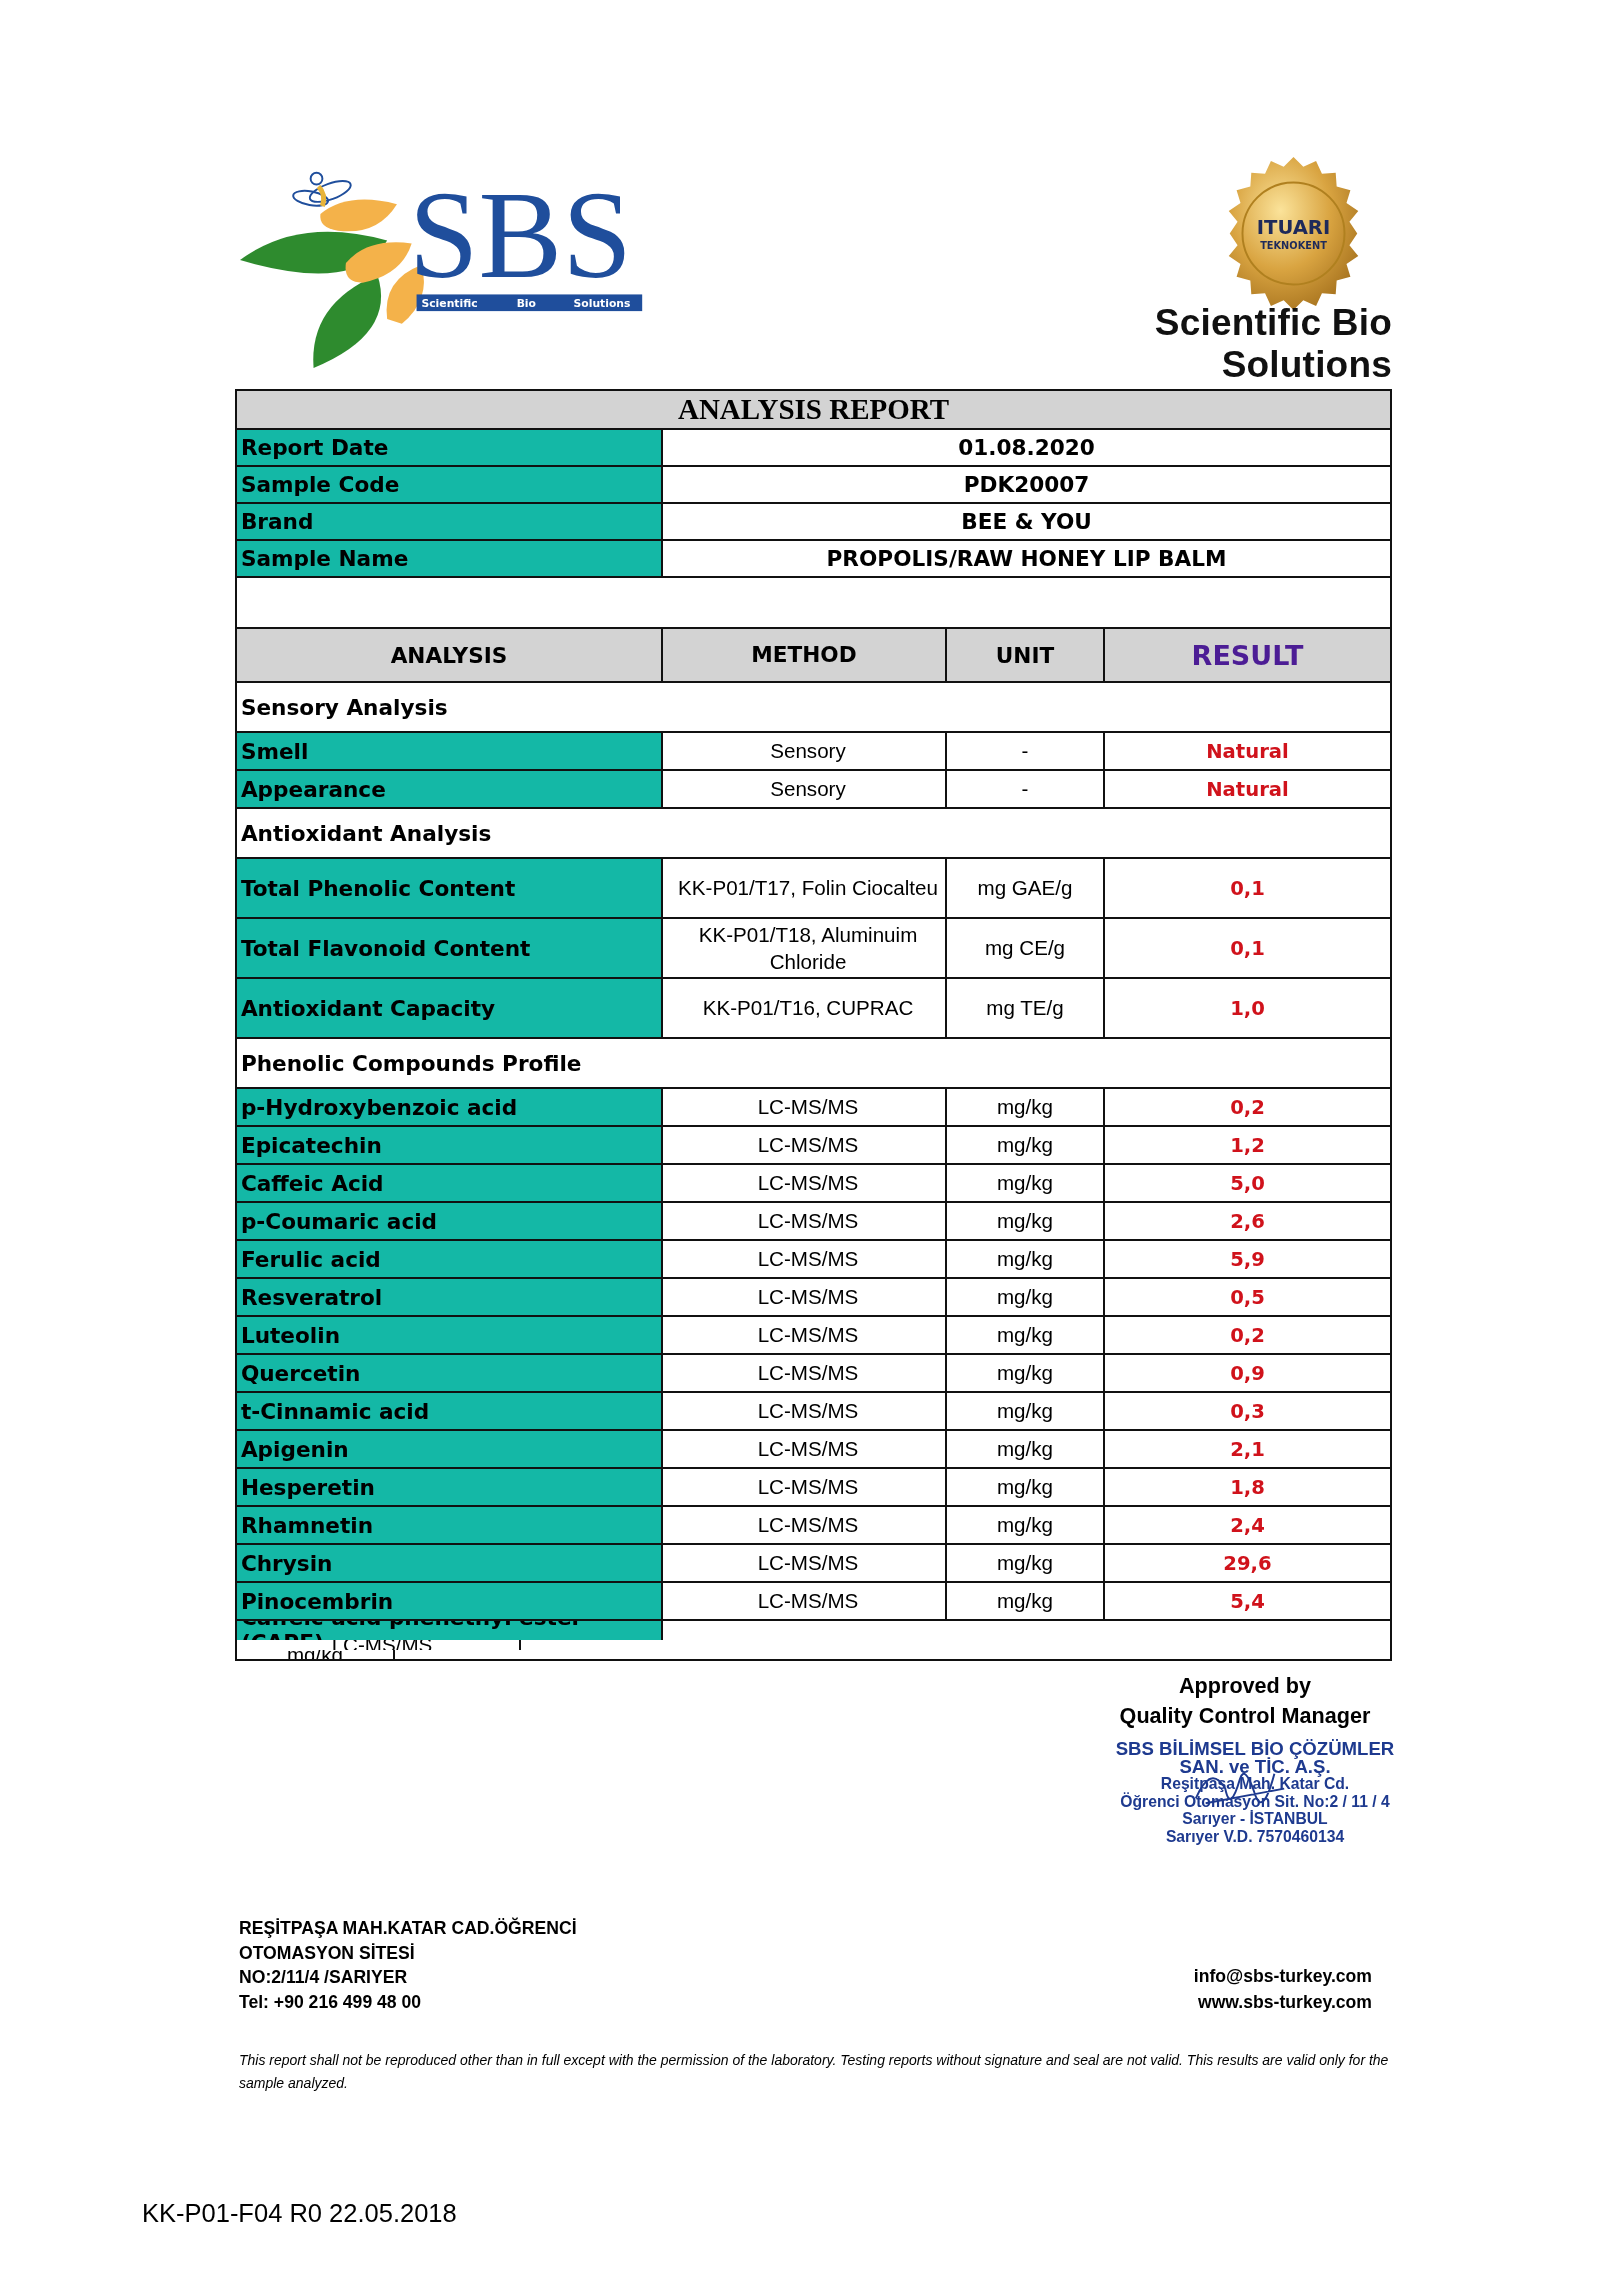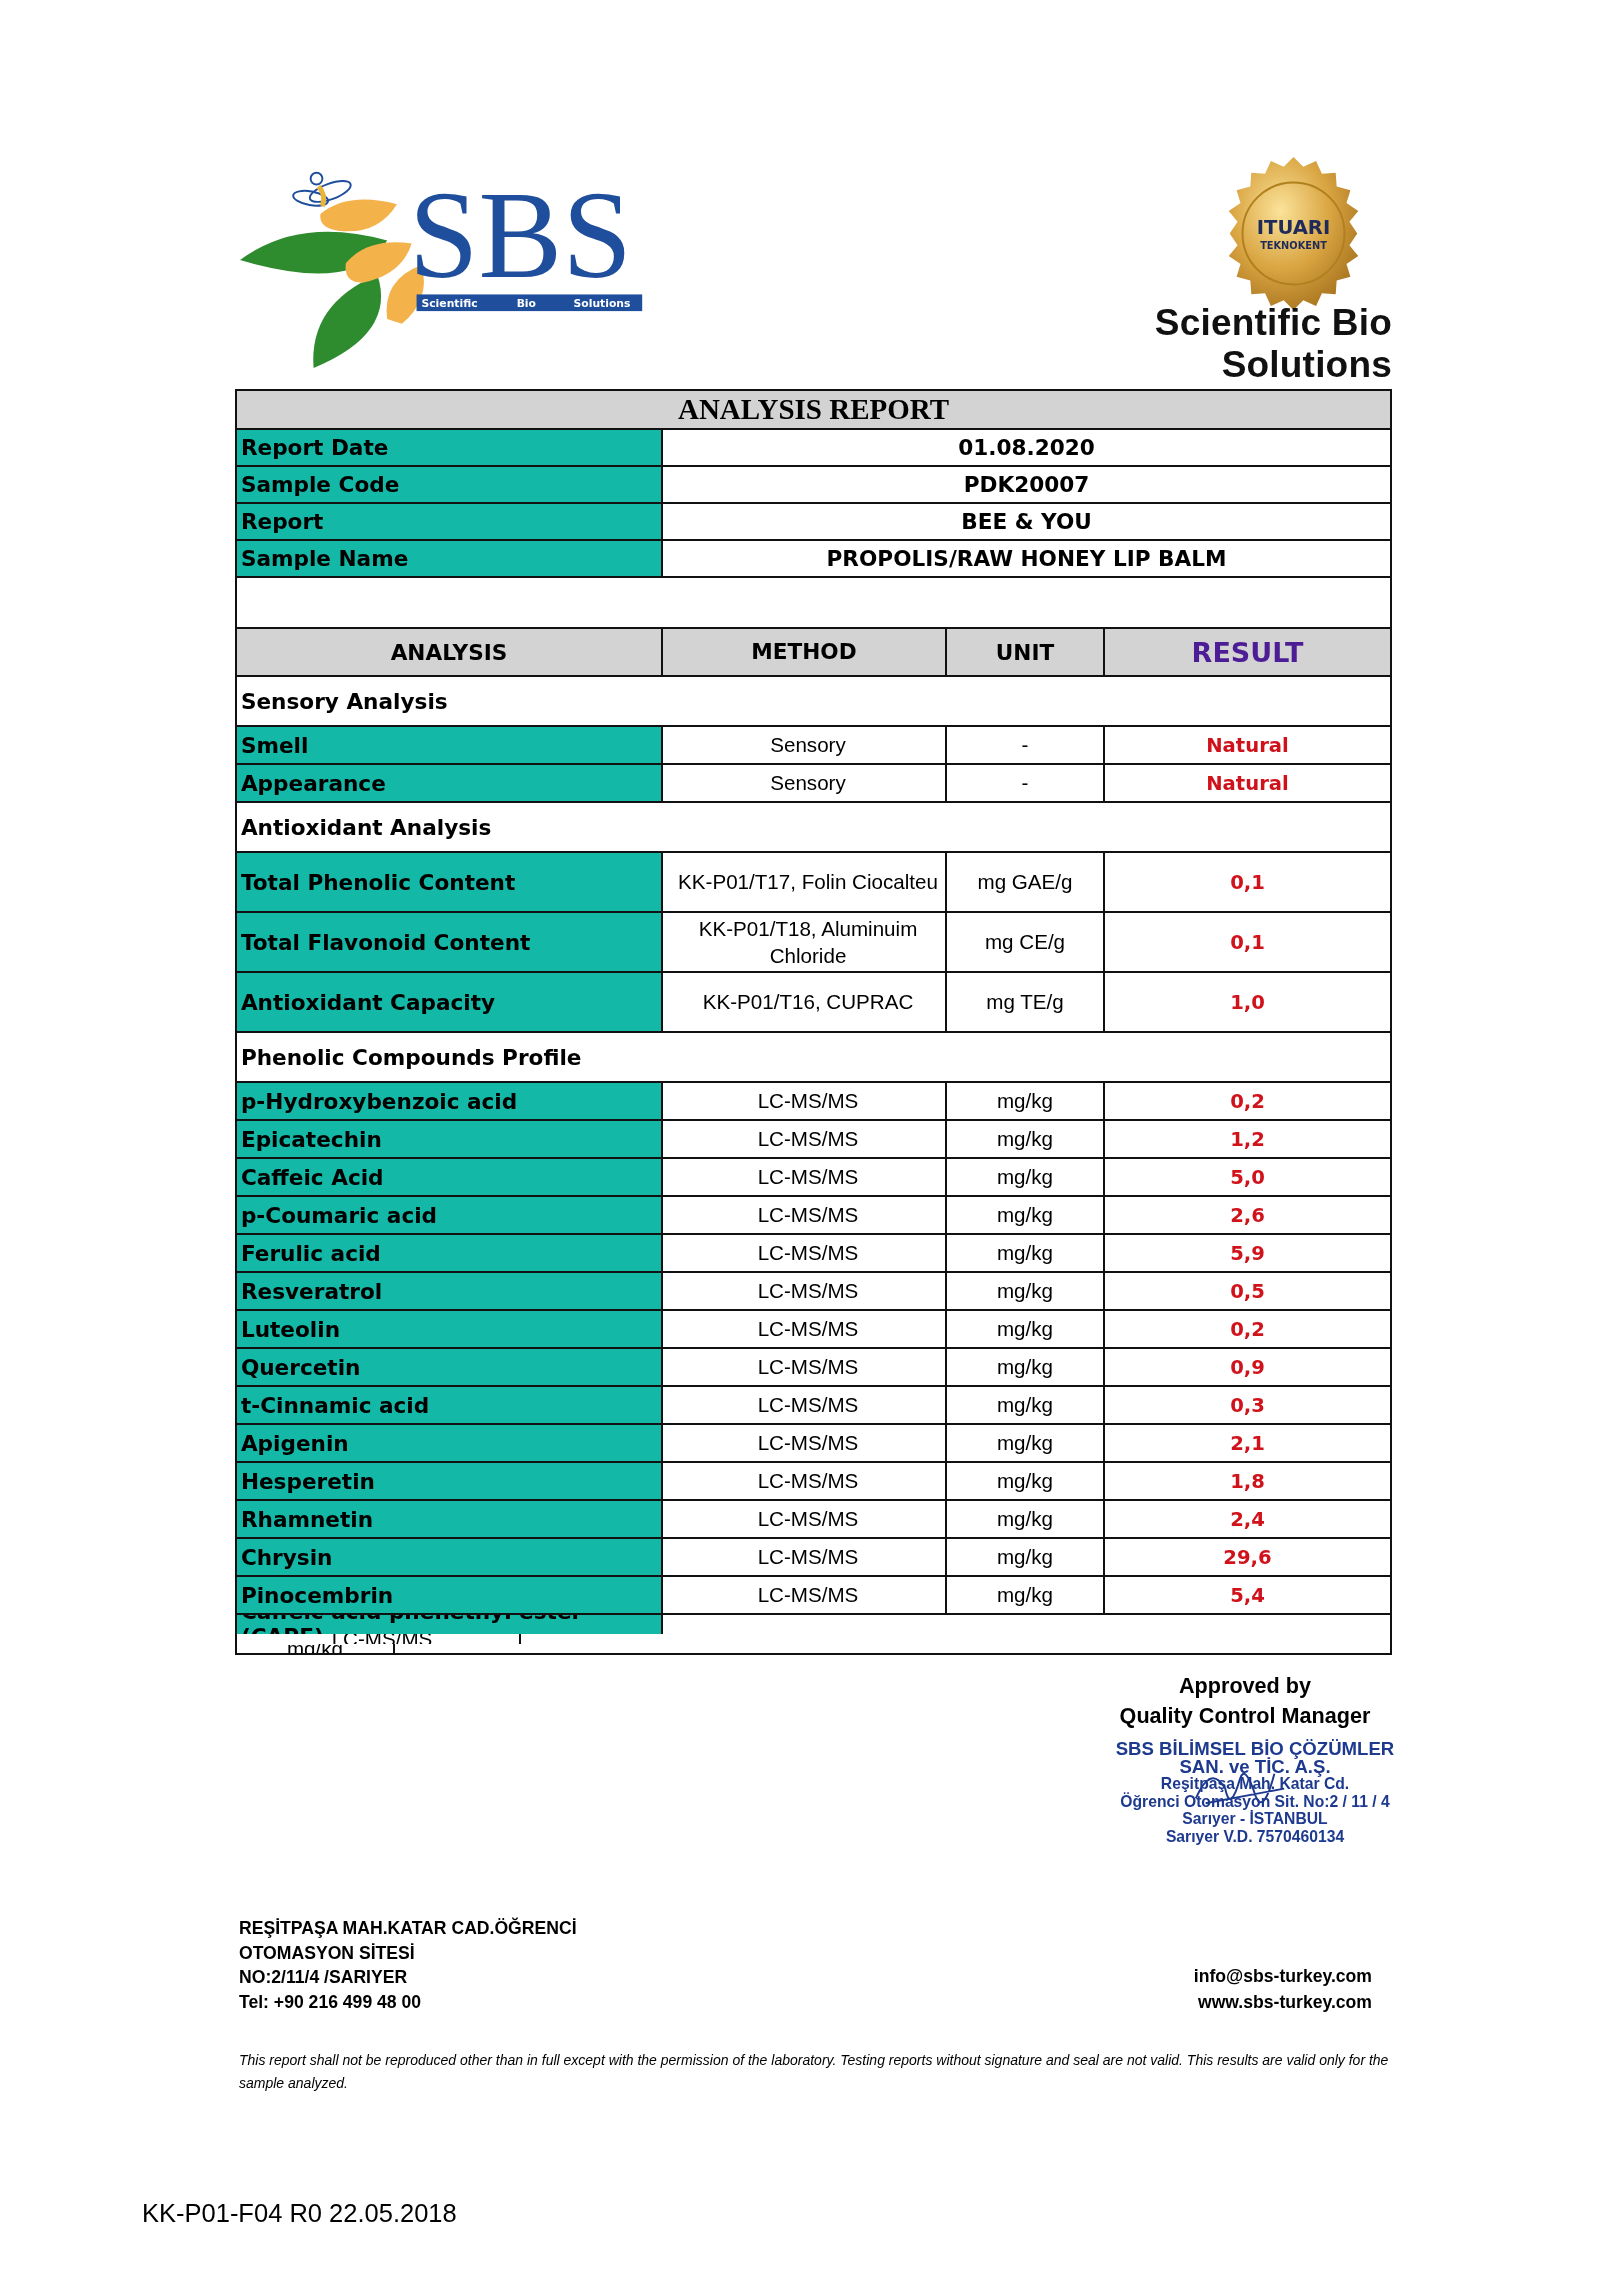--- a/index.html
+++ b/index.html
@@ -97,31 +97,31 @@
 
   <div class="row r-info">
     <div class="cell c-label">Report Date</div>
     <div class="cell c-value">01.08.2020</div>
   </div>
   <div class="row r-info">
     <div class="cell c-label">Sample Code</div>
     <div class="cell c-value">PDK20007</div>
   </div>
   <div class="row r-info">
-    <div class="cell c-label">Report</div>
+    <div class="cell c-label">Brand</div>
     <div class="cell c-value">BEE &amp; YOU</div>
   </div>
   <div class="row r-info">
     <div class="cell c-label">Sample Name</div>
     <div class="cell c-value">PROPOLIS/RAW HONEY LIP BALM</div>
   </div>
 
   <div class="row blank-row"></div>
 
-  <div class="row head-row" style="height:48px">
+  <div class="row head-row" style="height:54px">
     <div class="cell c-label">ANALYSIS</div>
     <div class="cell c-method">METHOD</div>
     <div class="cell c-unit">UNIT</div>
     <div class="cell c-result" style="color:#4c1d95;font-size:27px">RESULT</div>
   </div>
 
   <div id="sections">
       <div class="row section-row">Sensory Analysis</div>
       <div class="row r-sens">
         <div class="cell c-label">Smell</div>

